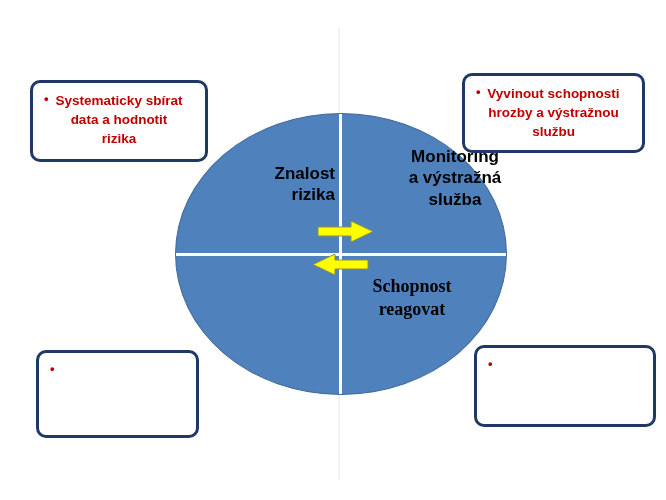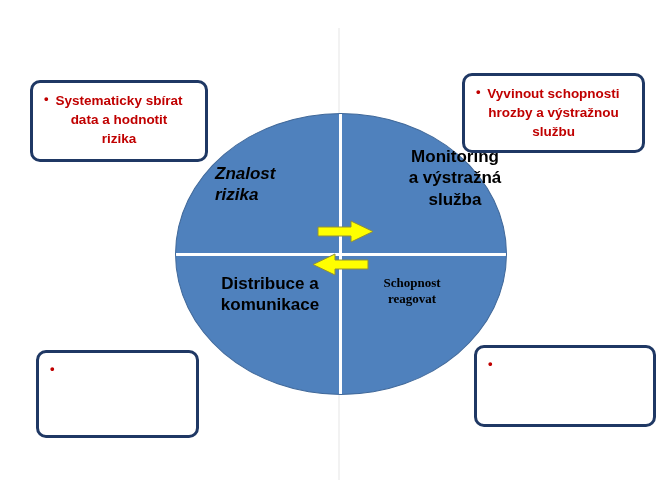--- a/index.html
+++ b/index.html
@@ -46,27 +46,27 @@
   
   .quad-label {
     position: absolute;
     color: #000000;
     font-weight: bold;
     font-size: 17px;
     line-height: 1.25;
     white-space: pre-line;
     z-index: 3;
   }
-  .quad-tl { left: 215px; top: 163px; width: 130px; text-align: left; font-style: italic; }
+  .quad-tl { left: 205px; top: 163px; width: 130px; text-align: right; }
   .quad-tr { left: 374px; top: 146px; width: 130px; text-align: center; margin-left: 16px; }
   .quad-bl { left: 200px; top: 273px; width: 140px; text-align: center; }
   .quad-br {
     left: 352px; top: 275px; width: 120px; text-align: center;
     font-family: "Liberation Serif", serif;
-    font-size: 13px;
+    font-size: 18px;
   }
 
   
   .arrow { position: absolute; z-index: 4; }
   .arrow-right { left: 317px; top: 219px; }
   .arrow-left  { left: 311px; top: 252px; }
 
   
   .callout {
     position: absolute;
@@ -107,22 +107,20 @@
   <div class="ellipse">
     <div class="divider-v"></div>
     <div class="divider-h"></div>
   </div>
 
   <div class="quad-label quad-tl">Znalost
 rizika</div>
   <div class="quad-label quad-tr">Monitoring
 a výstražná
 služba</div>
-  <div class="quad-label quad-bl">Distribuce a
-komunikace</div>
   <div class="quad-label quad-br">Schopnost
 reagovat</div>
 
   <svg class="arrow arrow-right" width="58" height="25" viewBox="0 0 58 25">
     <polygon points="1,8 34,8 34,2 56,12.5 34,23 34,17 1,17" fill="#ffff00" stroke="#8f8f3a" stroke-width="1"></polygon>
   </svg>
   <svg class="arrow arrow-left" width="58" height="25" viewBox="0 0 58 25">
     <polygon points="57,8 24,8 24,2 2,12.5 24,23 24,17 57,17" fill="#ffff00" stroke="#8f8f3a" stroke-width="1"></polygon>
   </svg>
 

